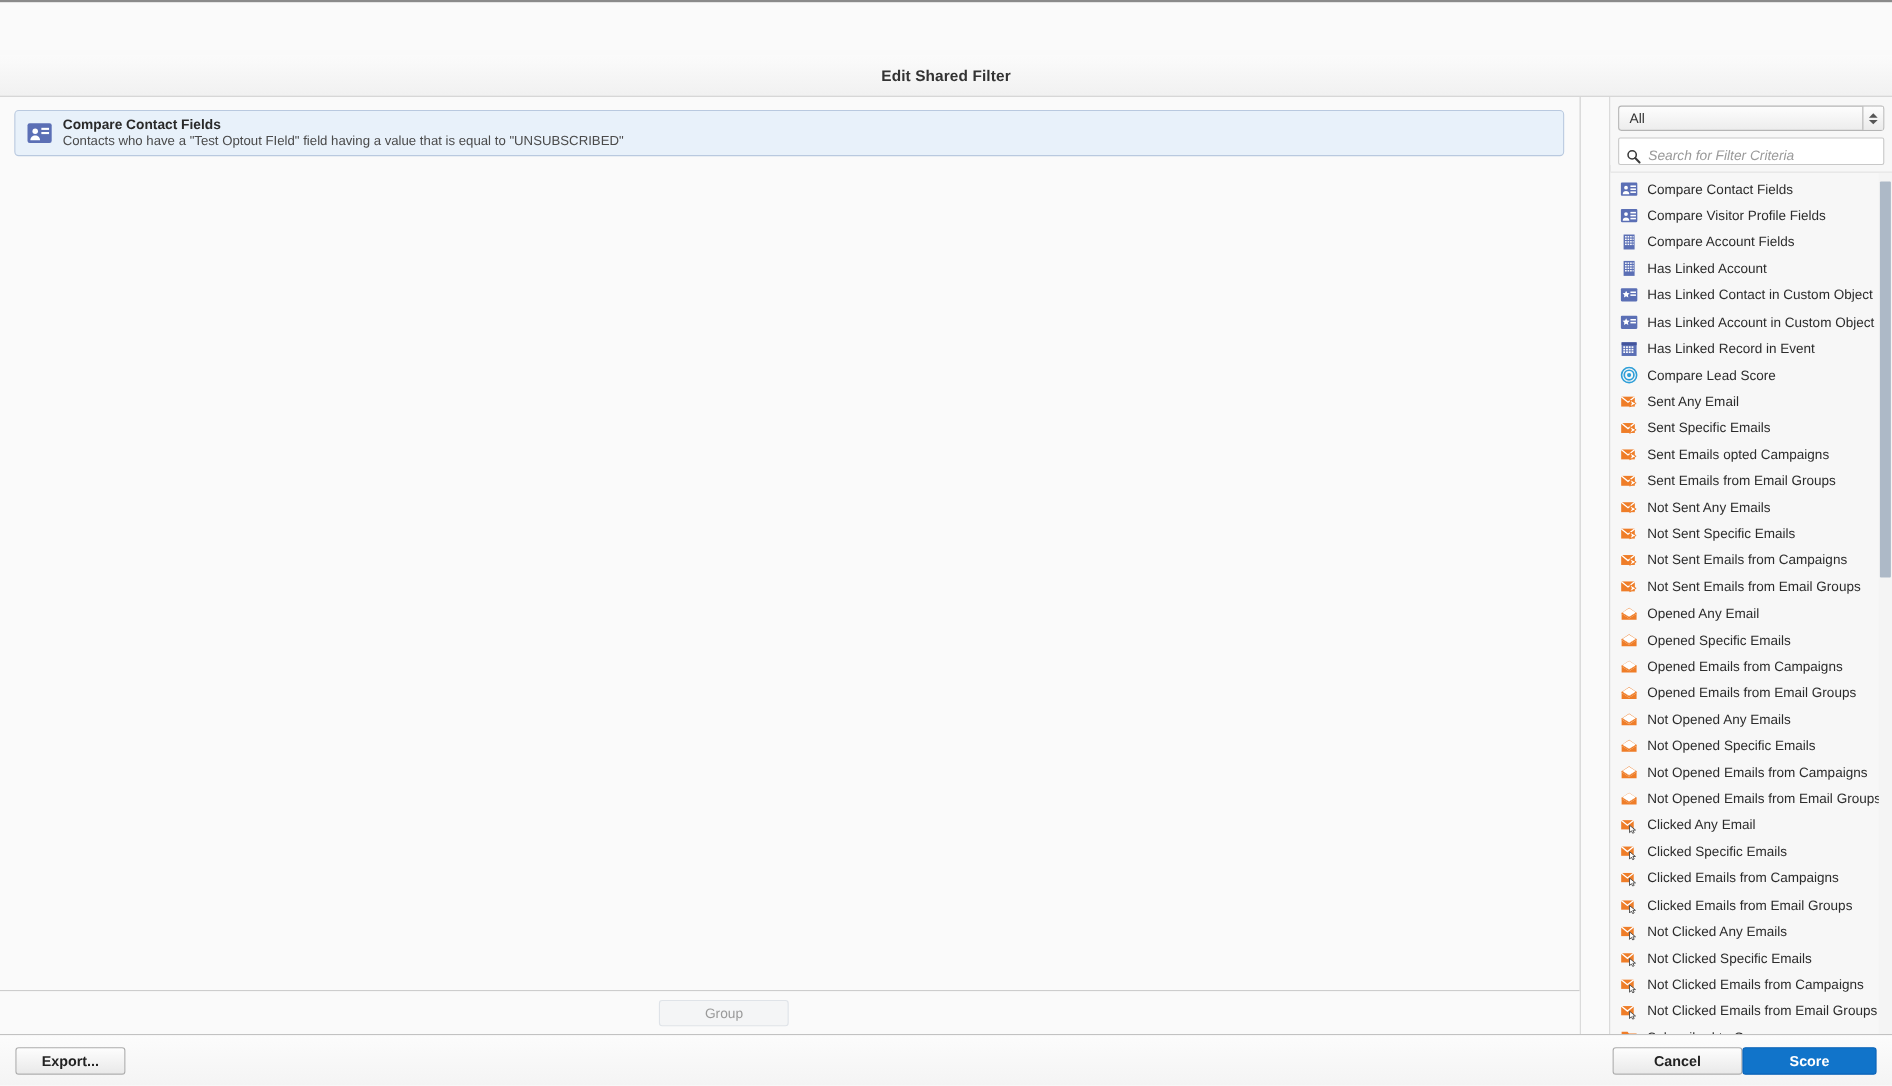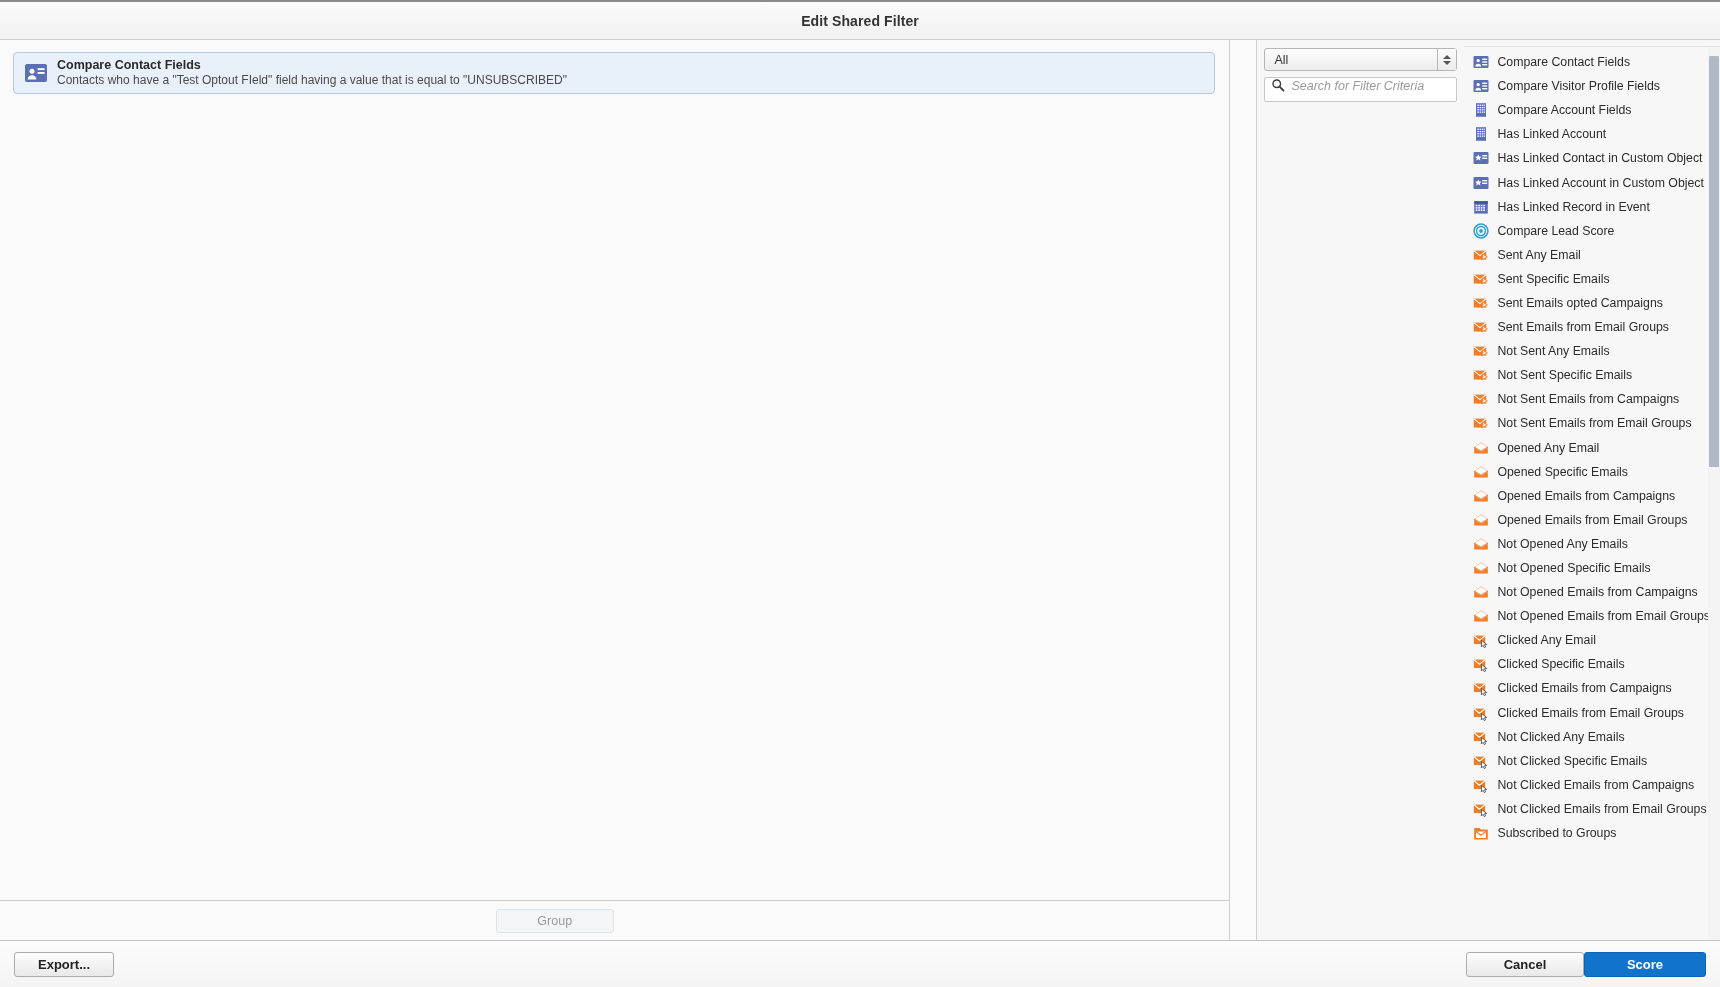--- a/index.html
+++ b/index.html
@@ -28,20 +28,21 @@
   
   .titlebar {
     height: 38px;
     flex: 0 0 38px;
     background: linear-gradient(to bottom, #fbfbfb 0%, #f1f1f1 100%);
     border-bottom: 1px solid #cfcfcf;
     display: flex;
     align-items: center;
     justify-content: center;
     position: relative;
+    margin-top: 48px;
   }
   .titlebar-text {
     font-size: 14px;
     font-weight: bold;
     color: #333;
     letter-spacing: .1px;
   }
 
   
   .filter-header {
@@ -149,21 +150,21 @@
     display: flex;
     align-items: center;
     justify-content: center;
     cursor: default;
   }
 
   
   .right-pane {
     flex: 0 0 252px;
     display: flex;
-    flex-direction: row;
+    flex-direction: column;
     background: #f7f7f7;
     border-left: 1px solid #cfcfcf;
     min-height: 0;
   }
   .rp-top {
     padding: 8px 7px 0 7px;
     background: #f7f7f7;
   }
   .select-wrap {
     position: relative;
@@ -203,21 +204,21 @@
     border-top: 4px solid #555;
   }
 
   .search-wrap {
     margin-top: 6px;
     height: 25px;
     background: #ffffff;
     border: 1px solid #c8c8c8;
     border-radius: 2px;
     display: flex;
-    align-items: flex-start;
+    align-items: flex-end;
     padding-left: 6px;
   }
   .search-input {
     border: none;
     outline: none;
     flex: 1 1 auto;
     font-size: 12.5px;
     font-style: italic;
     color: #8d8d8d;
     font-family: "Liberation Sans", sans-serif;

